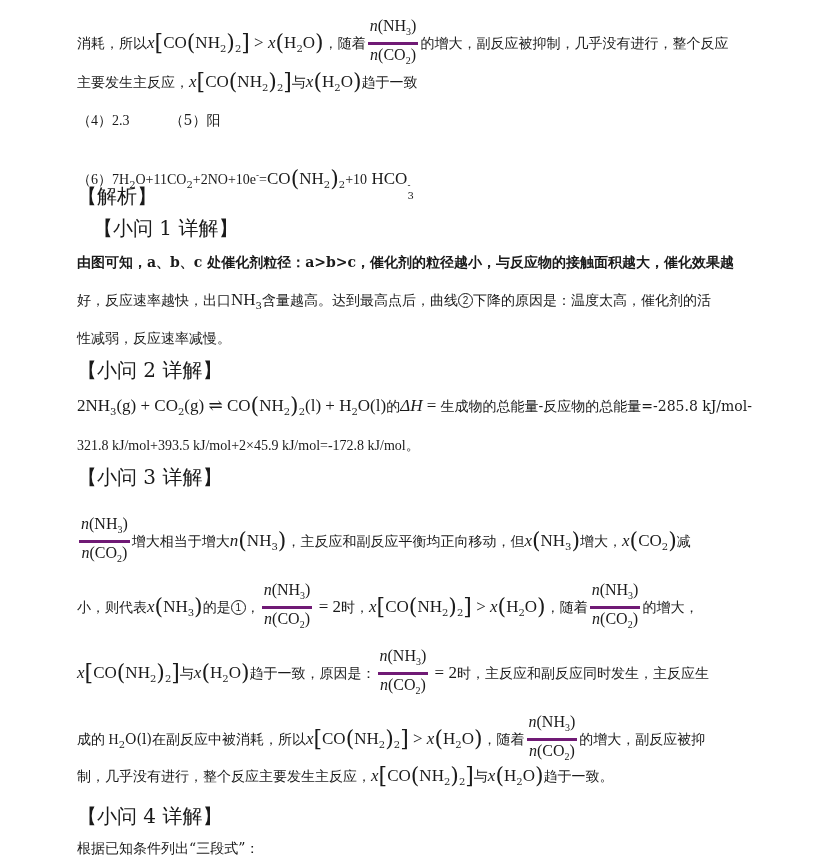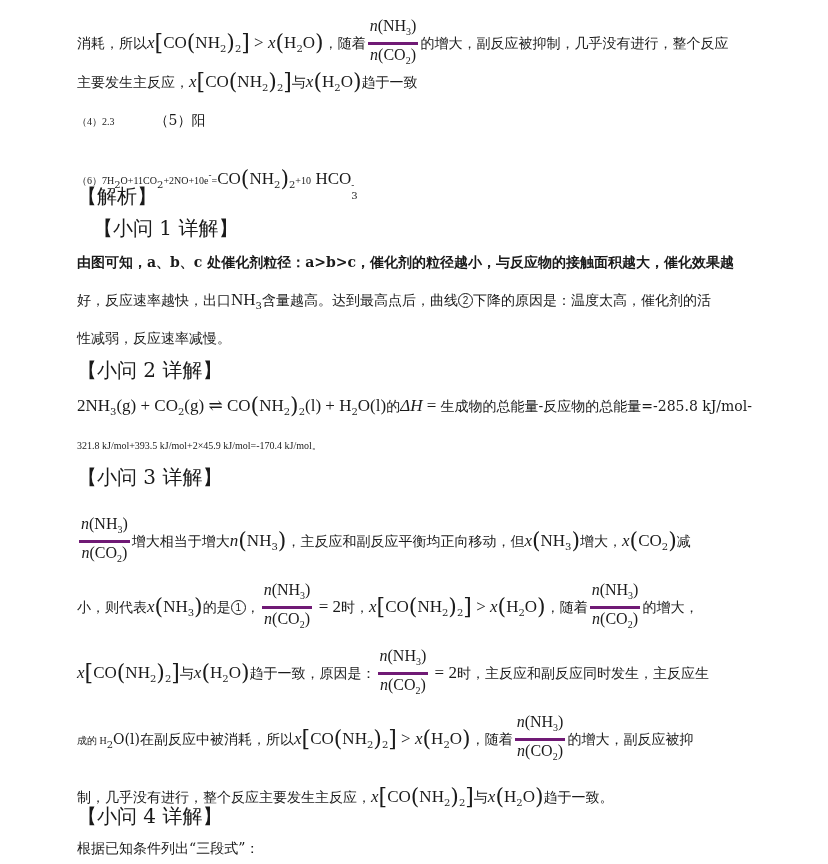--- a/index.html
+++ b/index.html
@@ -24,21 +24,21 @@
     margin: 0 2px;
   }
   .frac .num { display: block; border-bottom: 3px solid #701a75; padding: 0 2px; }
   .frac .den { display: block; padding: 0 2px; }
   .circ {
     display: inline-block; width: 13px; height: 13px; border: 1px solid #1a1a1a;
     border-radius: 50%; font-size: 10px; line-height: 13px; text-align: center;
     vertical-align: 1px; font-family: "Liberation Sans", sans-serif;
   }
   .hd { font-size: 20px; }
-  .num-txt { font-family: "Liberation Serif", serif; font-size: 10px; }
+  .num-txt { font-family: "Liberation Serif", serif; font-size: 14px; }
 </style>
 </head>
 <body>
 
 <div class="page">
 
   <div class="line" style="top:16px;">
     <span>消耗，所以</span><span class="mi">x</span><span class="big">[</span><span class="m">CO</span><span class="big">(</span><span class="m">NH</span><span class="s">2</span><span class="big">)</span><span class="s">2</span><span class="big">]</span><span class="m"> &gt; </span><span class="mi">x</span><span class="big">(</span><span class="m">H</span><span class="s">2</span><span class="m">O</span><span class="big">)</span><span>，随着</span><span class="frac"><span class="num"><i>n</i>(<span>NH</span><span class="s">3</span>)</span><span class="den"><i>n</i>(<span>CO</span><span class="s">2</span>)</span></span><span>的增大，副反应被抑制，几乎没有进行，整个反应</span>
   </div>
 
@@ -60,39 +60,39 @@
   <div class="line" style="top:252px;font-weight:bold;">由图可知，a、b、c 处催化剂粒径：a&gt;b&gt;c，催化剂的粒径越小，与反应物的接触面积越大，催化效果越</div>
   <div class="line" style="top:290px;">
     <span>好，反应速率越快，出口</span><span class="m">NH</span><span class="s">3</span><span>含量越高。达到最高点后，曲线</span><span class="circ">2</span><span>下降的原因是：温度太高，催化剂的活</span>
   </div>
   <div class="line" style="top:328px;">性减弱，反应速率减慢。</div>
 
   <div class="line hd" style="top:360px;">【小问 2 详解】</div>
   <div class="line" style="top:396px;">
     <span class="m">2NH</span><span class="s">3</span><span class="m">(g) + CO</span><span class="s">2</span><span class="m">(g)</span><span class="m"> ⇌ </span><span class="m">CO</span><span class="big">(</span><span class="m">NH</span><span class="s">2</span><span class="big">)</span><span class="s">2</span><span class="m">(l) + H</span><span class="s">2</span><span class="m">O(l)</span><span>的</span><span class="mi">ΔH</span><span class="m"> = </span><span>生成物的总能量-反应物的总能量=-285.8 kJ/mol-</span>
   </div>
-  <div class="line num-txt" style="top:436px;">321.8 kJ/mol+393.5 kJ/mol+2×45.9 kJ/mol=-170.4 kJ/mol。</div>
+  <div class="line num-txt" style="top:436px;">321.8 kJ/mol+393.5 kJ/mol+2×45.9 kJ/mol=-172.8 kJ/mol。</div>
 
   <div class="line hd" style="top:467px;">【小问 3 详解】</div>
   <div class="line" style="top:514px;">
     <span class="frac"><span class="num"><i>n</i>(<span>NH</span><span class="s">3</span>)</span><span class="den"><i>n</i>(<span>CO</span><span class="s">2</span>)</span></span><span>增大相当于增大</span><span class="mi">n</span><span class="big">(</span><span class="m">NH</span><span class="s">3</span><span class="big">)</span><span>，主反应和副反应平衡均正向移动，但</span><span class="mi">x</span><span class="big">(</span><span class="m">NH</span><span class="s">3</span><span class="big">)</span><span>增大，</span><span class="mi">x</span><span class="big">(</span><span class="m">CO</span><span class="s">2</span><span class="big">)</span><span>减</span>
   </div>
 
   <div class="line" style="top:580px;">
     <span>小，则代表</span><span class="mi">x</span><span class="big">(</span><span class="m">NH</span><span class="s">3</span><span class="big">)</span><span>的是</span><span class="circ">1</span><span>，</span><span class="frac"><span class="num"><i>n</i>(<span>NH</span><span class="s">3</span>)</span><span class="den"><i>n</i>(<span>CO</span><span class="s">2</span>)</span></span><span class="m"> = 2</span><span>时，</span><span class="mi">x</span><span class="big">[</span><span class="m">CO</span><span class="big">(</span><span class="m">NH</span><span class="s">2</span><span class="big">)</span><span class="s">2</span><span class="big">]</span><span class="m"> &gt; </span><span class="mi">x</span><span class="big">(</span><span class="m">H</span><span class="s">2</span><span class="m">O</span><span class="big">)</span><span>，随着</span><span class="frac"><span class="num"><i>n</i>(<span>NH</span><span class="s">3</span>)</span><span class="den"><i>n</i>(<span>CO</span><span class="s">2</span>)</span></span><span>的增大，</span>
   </div>
 
   <div class="line" style="top:646px;">
     <span class="mi">x</span><span class="big">[</span><span class="m">CO</span><span class="big">(</span><span class="m">NH</span><span class="s">2</span><span class="big">)</span><span class="s">2</span><span class="big">]</span><span>与</span><span class="mi">x</span><span class="big">(</span><span class="m">H</span><span class="s">2</span><span class="m">O</span><span class="big">)</span><span>趋于一致，原因是：</span><span class="frac"><span class="num"><i>n</i>(<span>NH</span><span class="s">3</span>)</span><span class="den"><i>n</i>(<span>CO</span><span class="s">2</span>)</span></span><span class="m"> = 2</span><span>时，主反应和副反应同时发生，主反应生</span>
   </div>
 
   <div class="line" style="top:712px;">
     <span class="num-txt">成的 H</span><span class="s">2</span><span>O(l)在副反应中被消耗，所以</span><span class="mi">x</span><span class="big">[</span><span class="m">CO</span><span class="big">(</span><span class="m">NH</span><span class="s">2</span><span class="big">)</span><span class="s">2</span><span class="big">]</span><span class="m"> &gt; </span><span class="mi">x</span><span class="big">(</span><span class="m">H</span><span class="s">2</span><span class="m">O</span><span class="big">)</span><span>，随着</span><span class="frac"><span class="num"><i>n</i>(<span>NH</span><span class="s">3</span>)</span><span class="den"><i>n</i>(<span>CO</span><span class="s">2</span>)</span></span><span>的增大，副反应被抑</span>
   </div>
 
-  <div class="line" style="top:766px;margin-top:21px;">
+  <div class="line" style="top:766px;">
     <span>制，几乎没有进行，整个反应主要发生主反应，</span><span class="mi">x</span><span class="big">[</span><span class="m">CO</span><span class="big">(</span><span class="m">NH</span><span class="s">2</span><span class="big">)</span><span class="s">2</span><span class="big">]</span><span>与</span><span class="mi">x</span><span class="big">(</span><span class="m">H</span><span class="s">2</span><span class="m">O</span><span class="big">)</span><span>趋于一致。</span>
   </div>
 
   <div class="line hd" style="top:806px;">【小问 4 详解】</div>
   <div class="line" style="top:838px;">根据已知条件列出“三段式”：</div>
 
 </div>
 
 </body></html>

